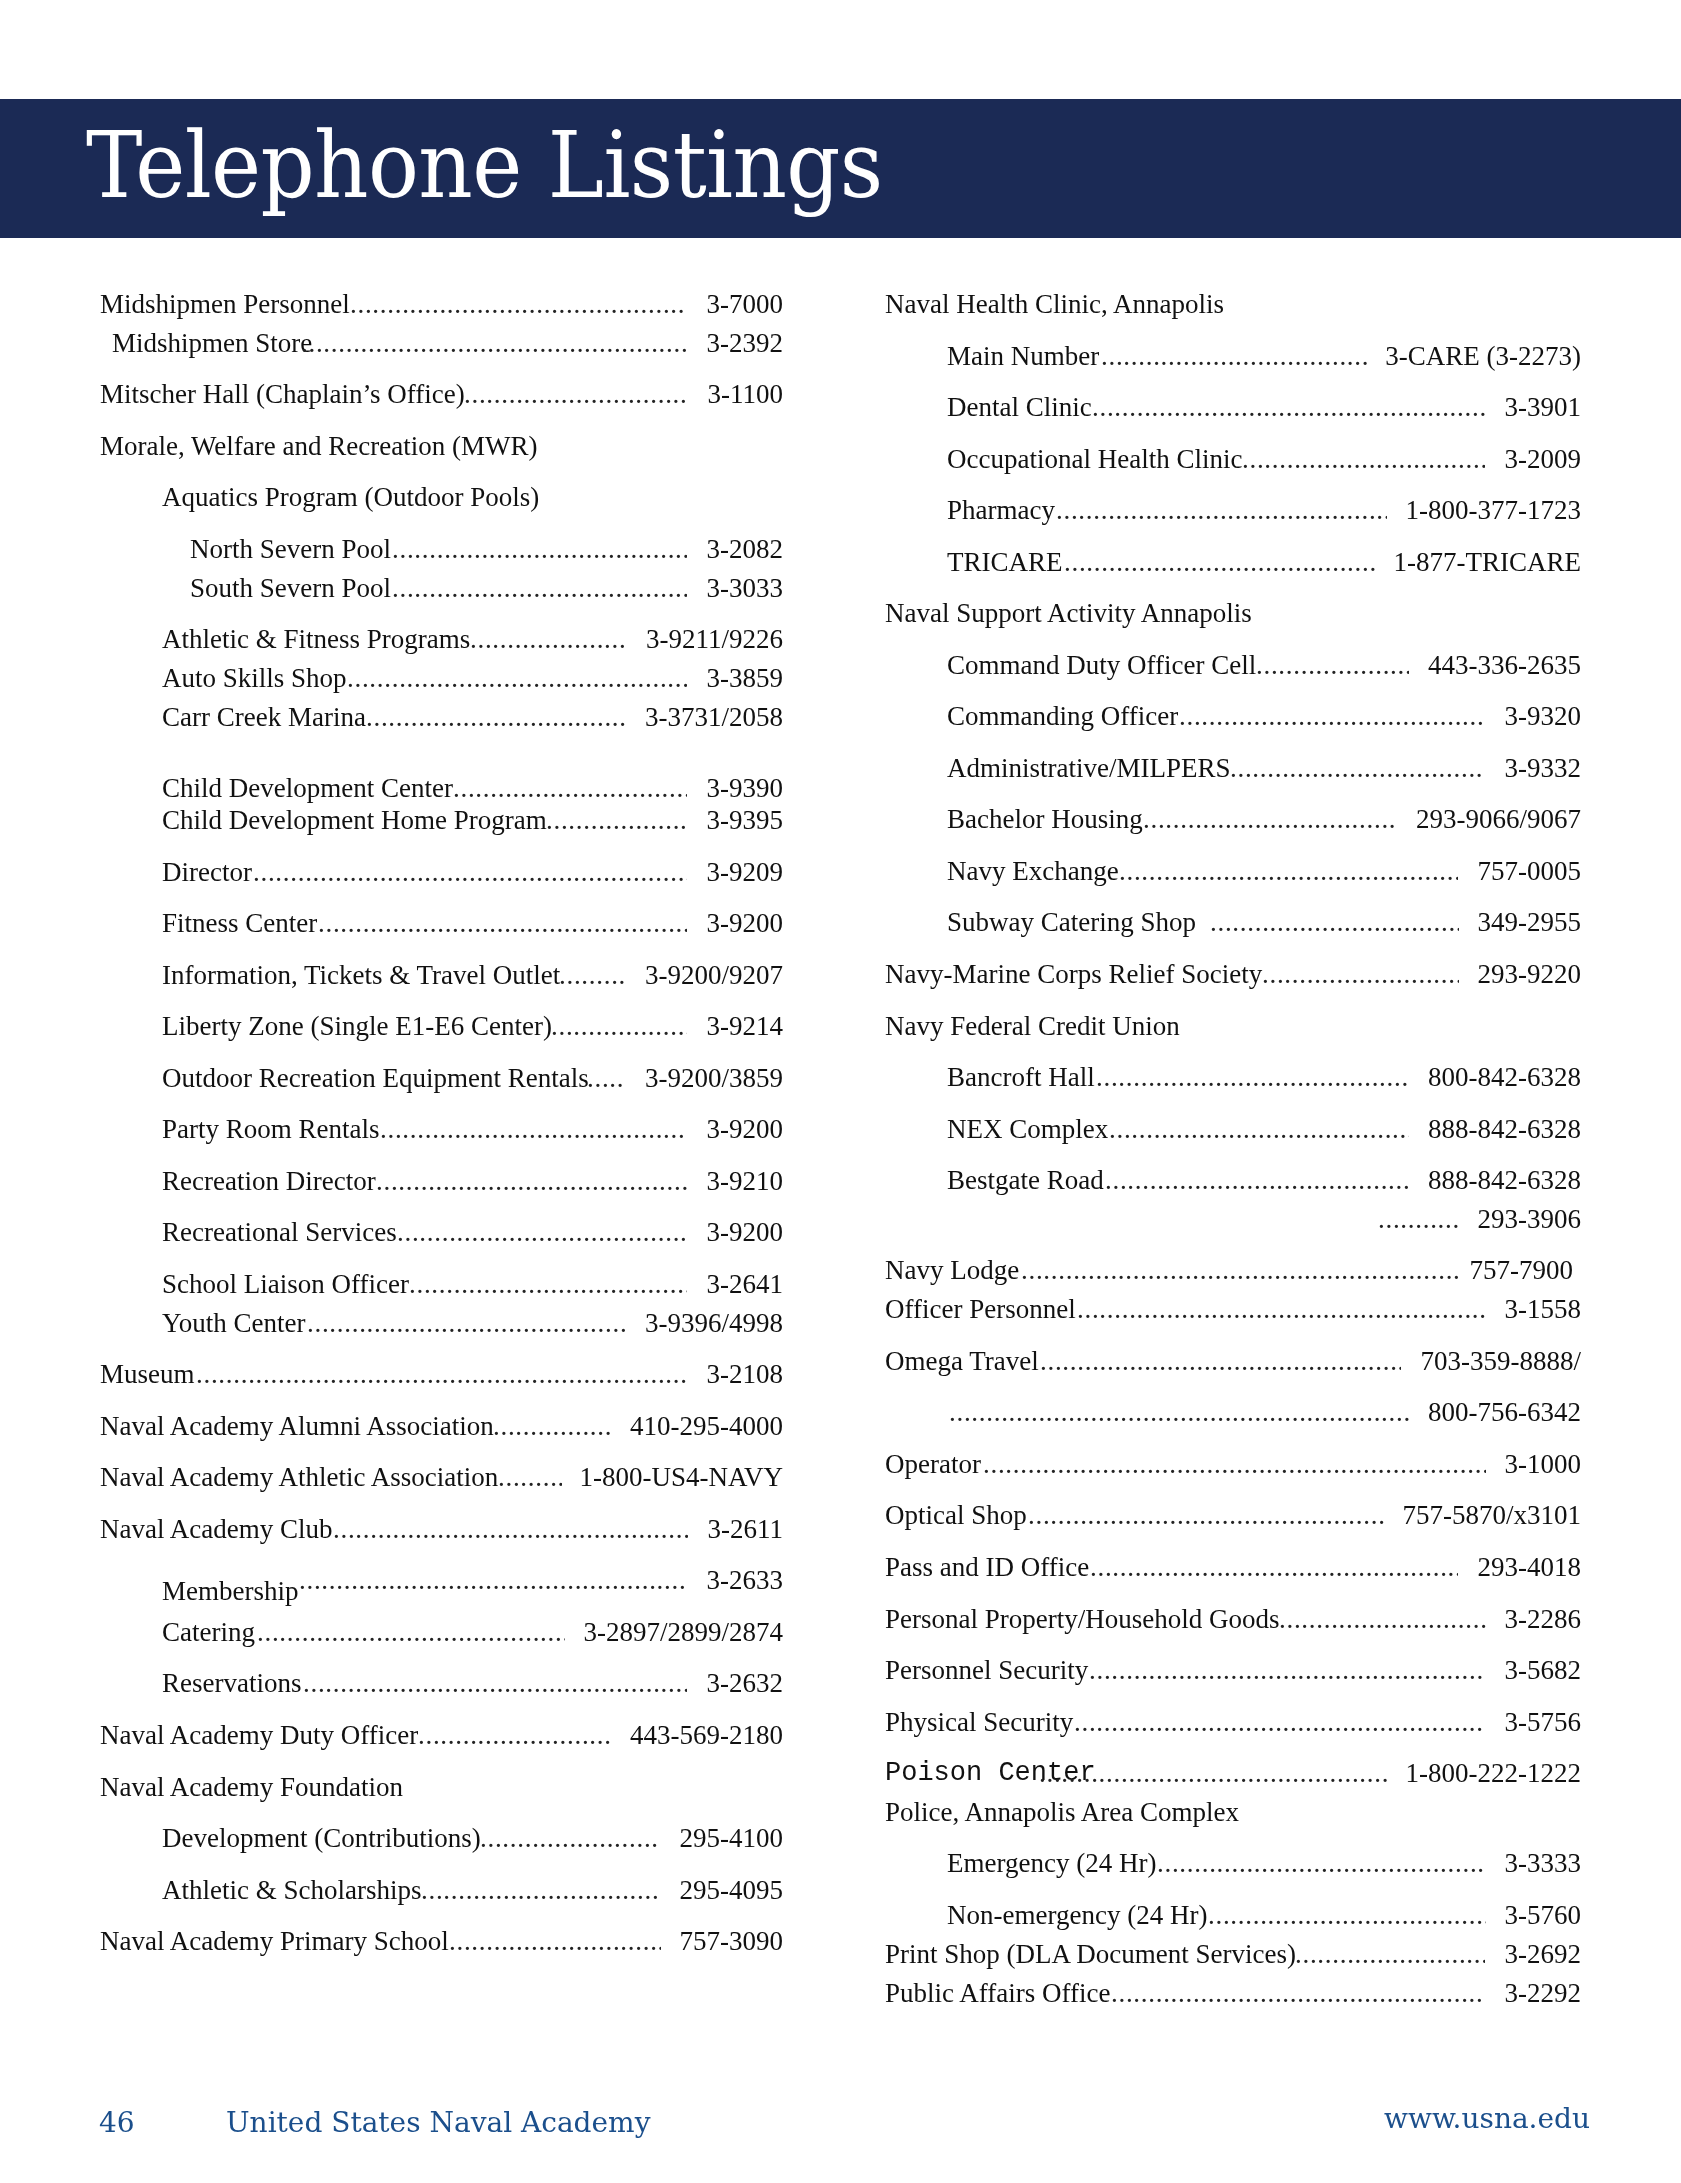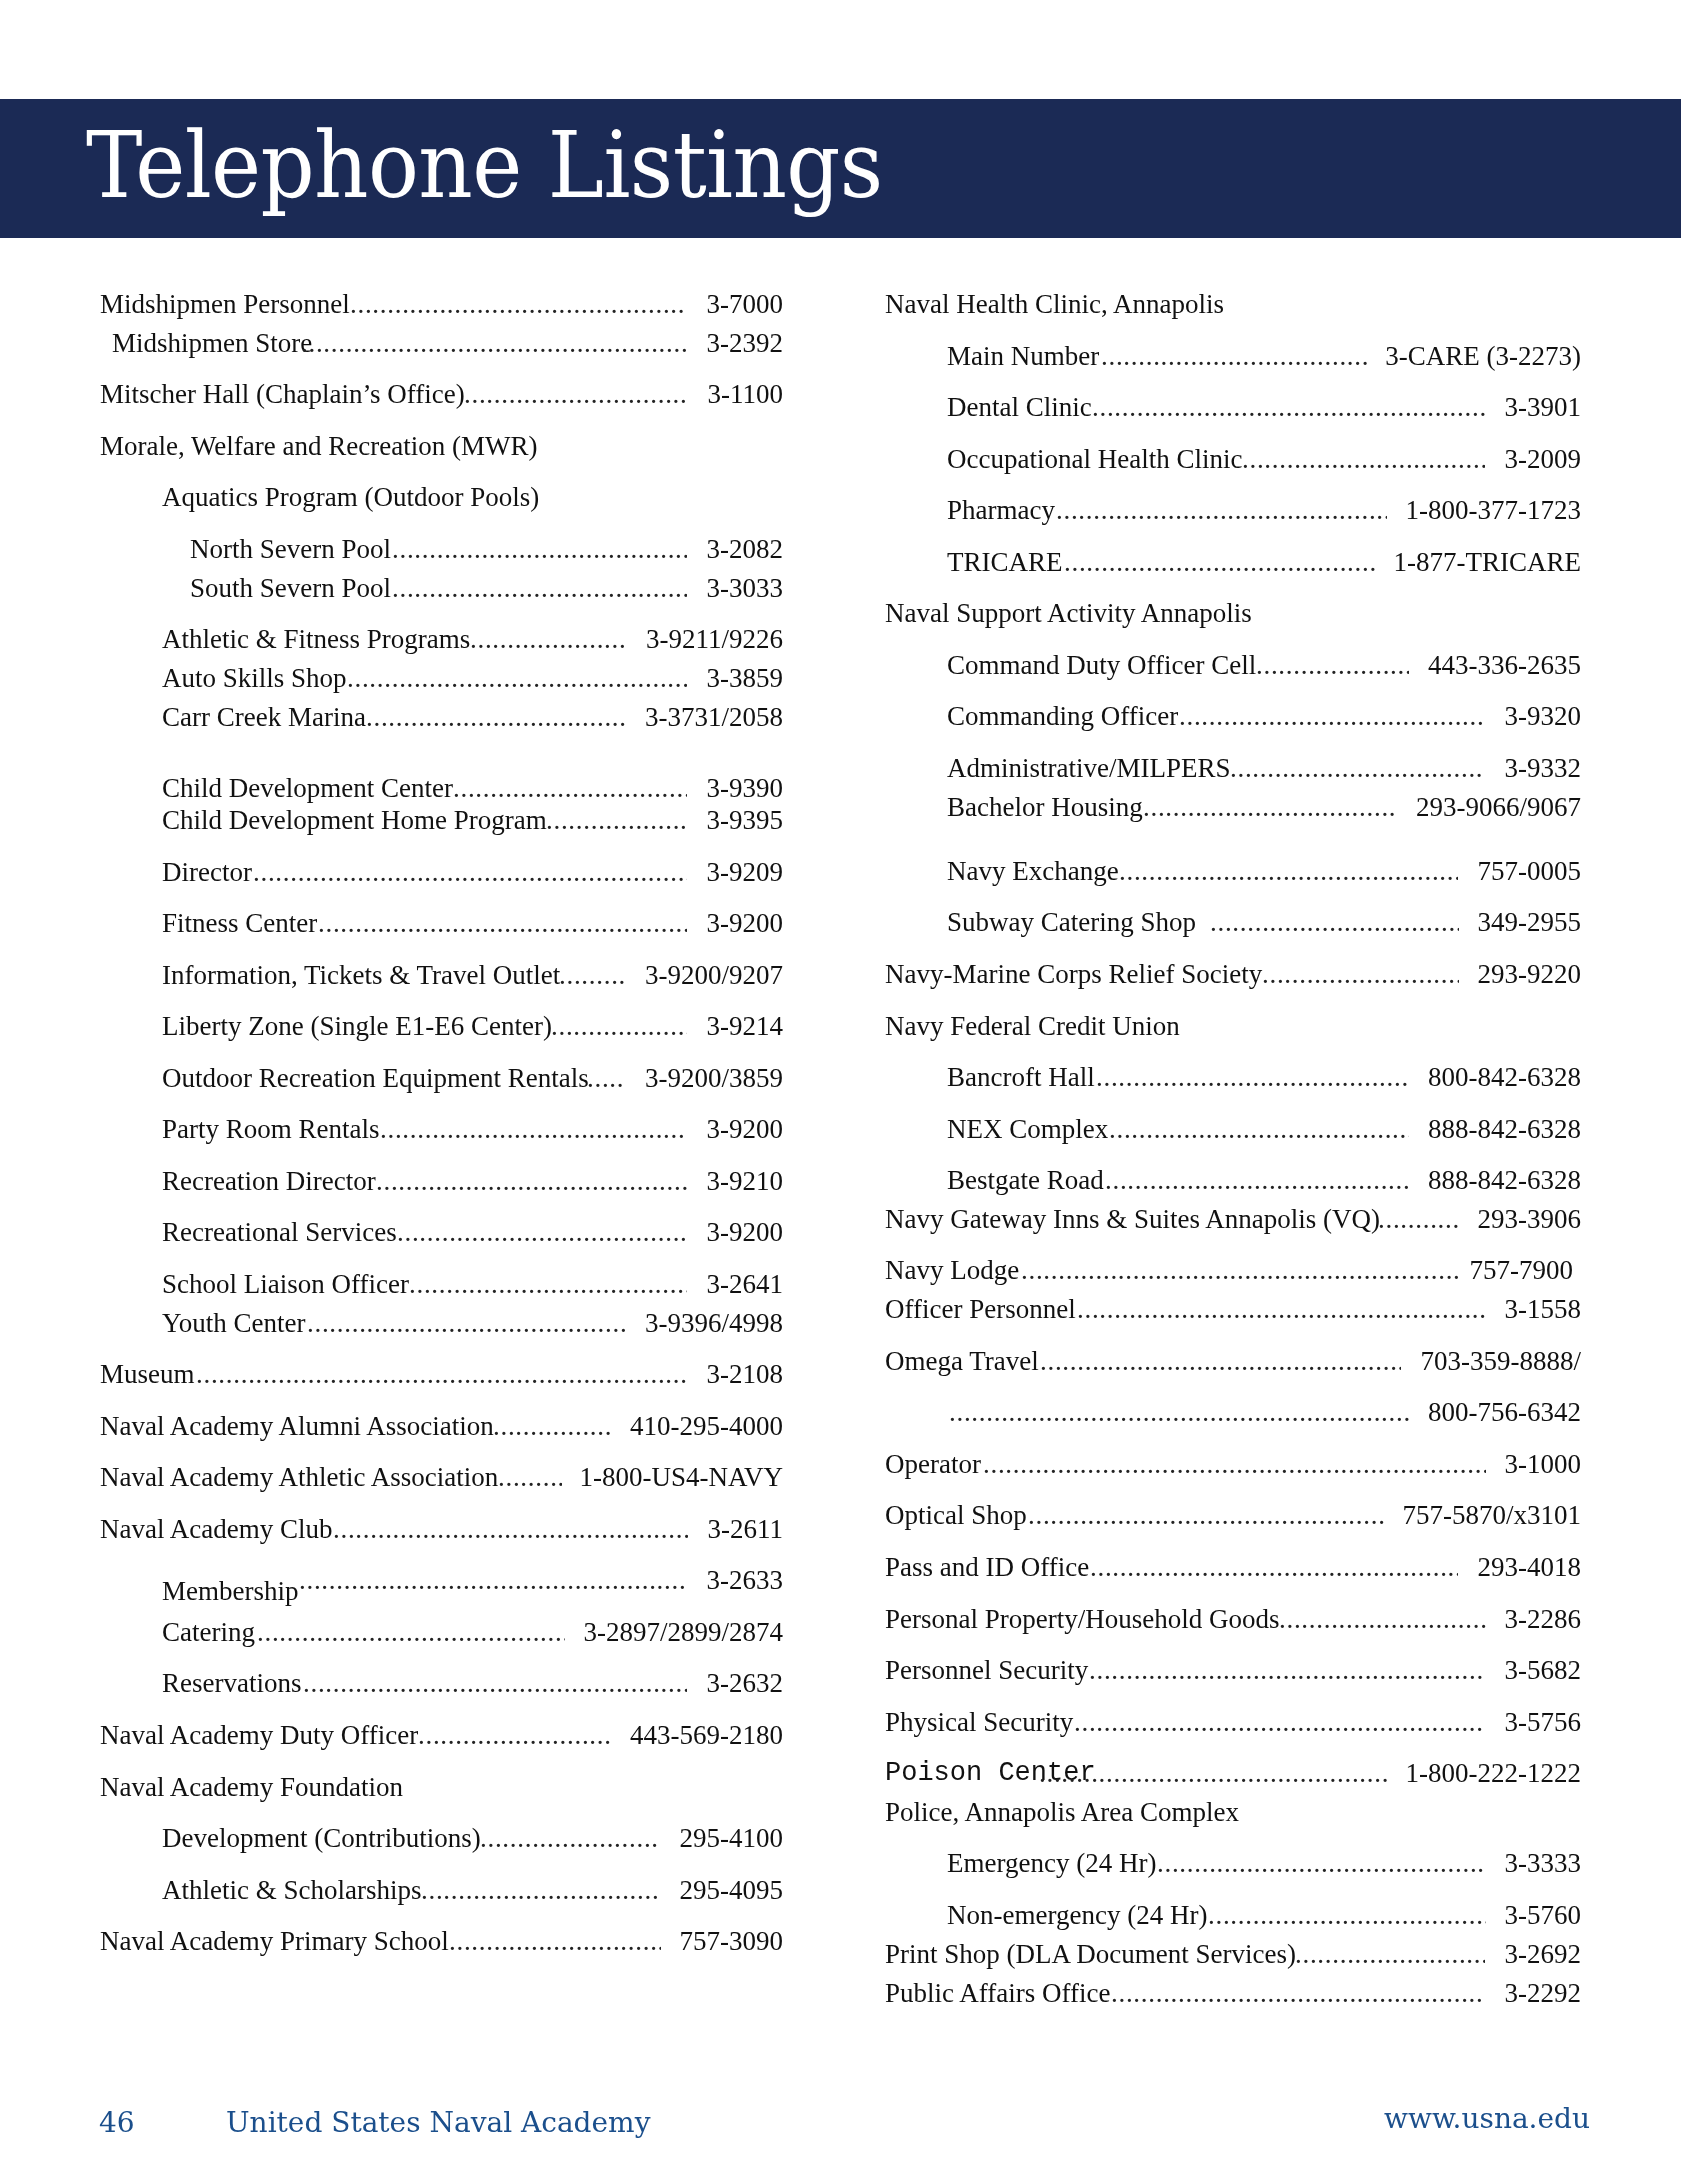--- a/index.html
+++ b/index.html
@@ -225,21 +225,21 @@
     <div class="row" style="top: 412px; width: 696px;">
       <span class="name" style="left: 62px;">Commanding Officer</span>
       <span class="leader" style="left: 294px; width: 307px;">........................................................................................................................................................................................................</span>
       <span class="num" style="right: 0px;">3-9320</span>
     </div>
     <div class="row" style="top: 464px; width: 696px;">
       <span class="name" style="left: 62px;">Administrative/MILPERS</span>
       <span class="leader" style="left: 345px; width: 255px;">........................................................................................................................................................................................................</span>
       <span class="num" style="right: 0px;">3-9332</span>
     </div>
-    <div class="row" style="top: 503px; width: 696px; text-decoration: underline;">
+    <div class="row" style="top: 515px; width: 696px; text-decoration: underline;">
       <span class="name" style="left: 62px;">Bachelor Housing</span>
       <span class="leader" style="left: 258px; width: 254px;">........................................................................................................................................................................................................</span>
       <span class="num" style="right: 0px;">293-9066/9067</span>
     </div>
     <div class="row" style="top: 567px; width: 696px;">
       <span class="name" style="left: 62px;">Navy Exchange</span>
       <span class="leader" style="left: 234px; width: 339px;">........................................................................................................................................................................................................</span>
       <span class="num" style="right: 0px;">757-0005</span>
     </div>
     <div class="row" style="top: 618px; width: 696px;">
@@ -262,21 +262,20 @@
       <span class="name" style="left: 62px;">NEX Complex</span>
       <span class="leader" style="left: 224px; width: 300px;">........................................................................................................................................................................................................</span>
       <span class="num" style="right: 0px;">888-842-6328</span>
     </div>
     <div class="row" style="top: 876px; width: 696px;">
       <span class="name" style="left: 62px;">Bestgate Road</span>
       <span class="leader" style="left: 220px; width: 305px;">........................................................................................................................................................................................................</span>
       <span class="num" style="right: 0px;">888-842-6328</span>
     </div>
     <div class="row" style="top: 915px; width: 696px;">
-      <span class="name" style="left: 0px;">Navy Gateway Inns &amp; Suites Annapolis (VQ)</span>
       <span class="leader" style="left: 493px; width: 80px;">........................................................................................................................................................................................................</span>
       <span class="num" style="right: 0px;">293-3906</span>
     </div>
     <div class="row" style="top: 966px; width: 696px;">
       <span class="name" style="left: 0px;">Navy Lodge</span>
       <span class="leader" style="left: 136px; width: 438px;">........................................................................................................................................................................................................</span>
       <span class="num" style="right: 8px;">757-7900</span>
     </div>
     <div class="row" style="top: 1005px; width: 696px;">
       <span class="name" style="left: 0px;">Officer Personnel</span>

